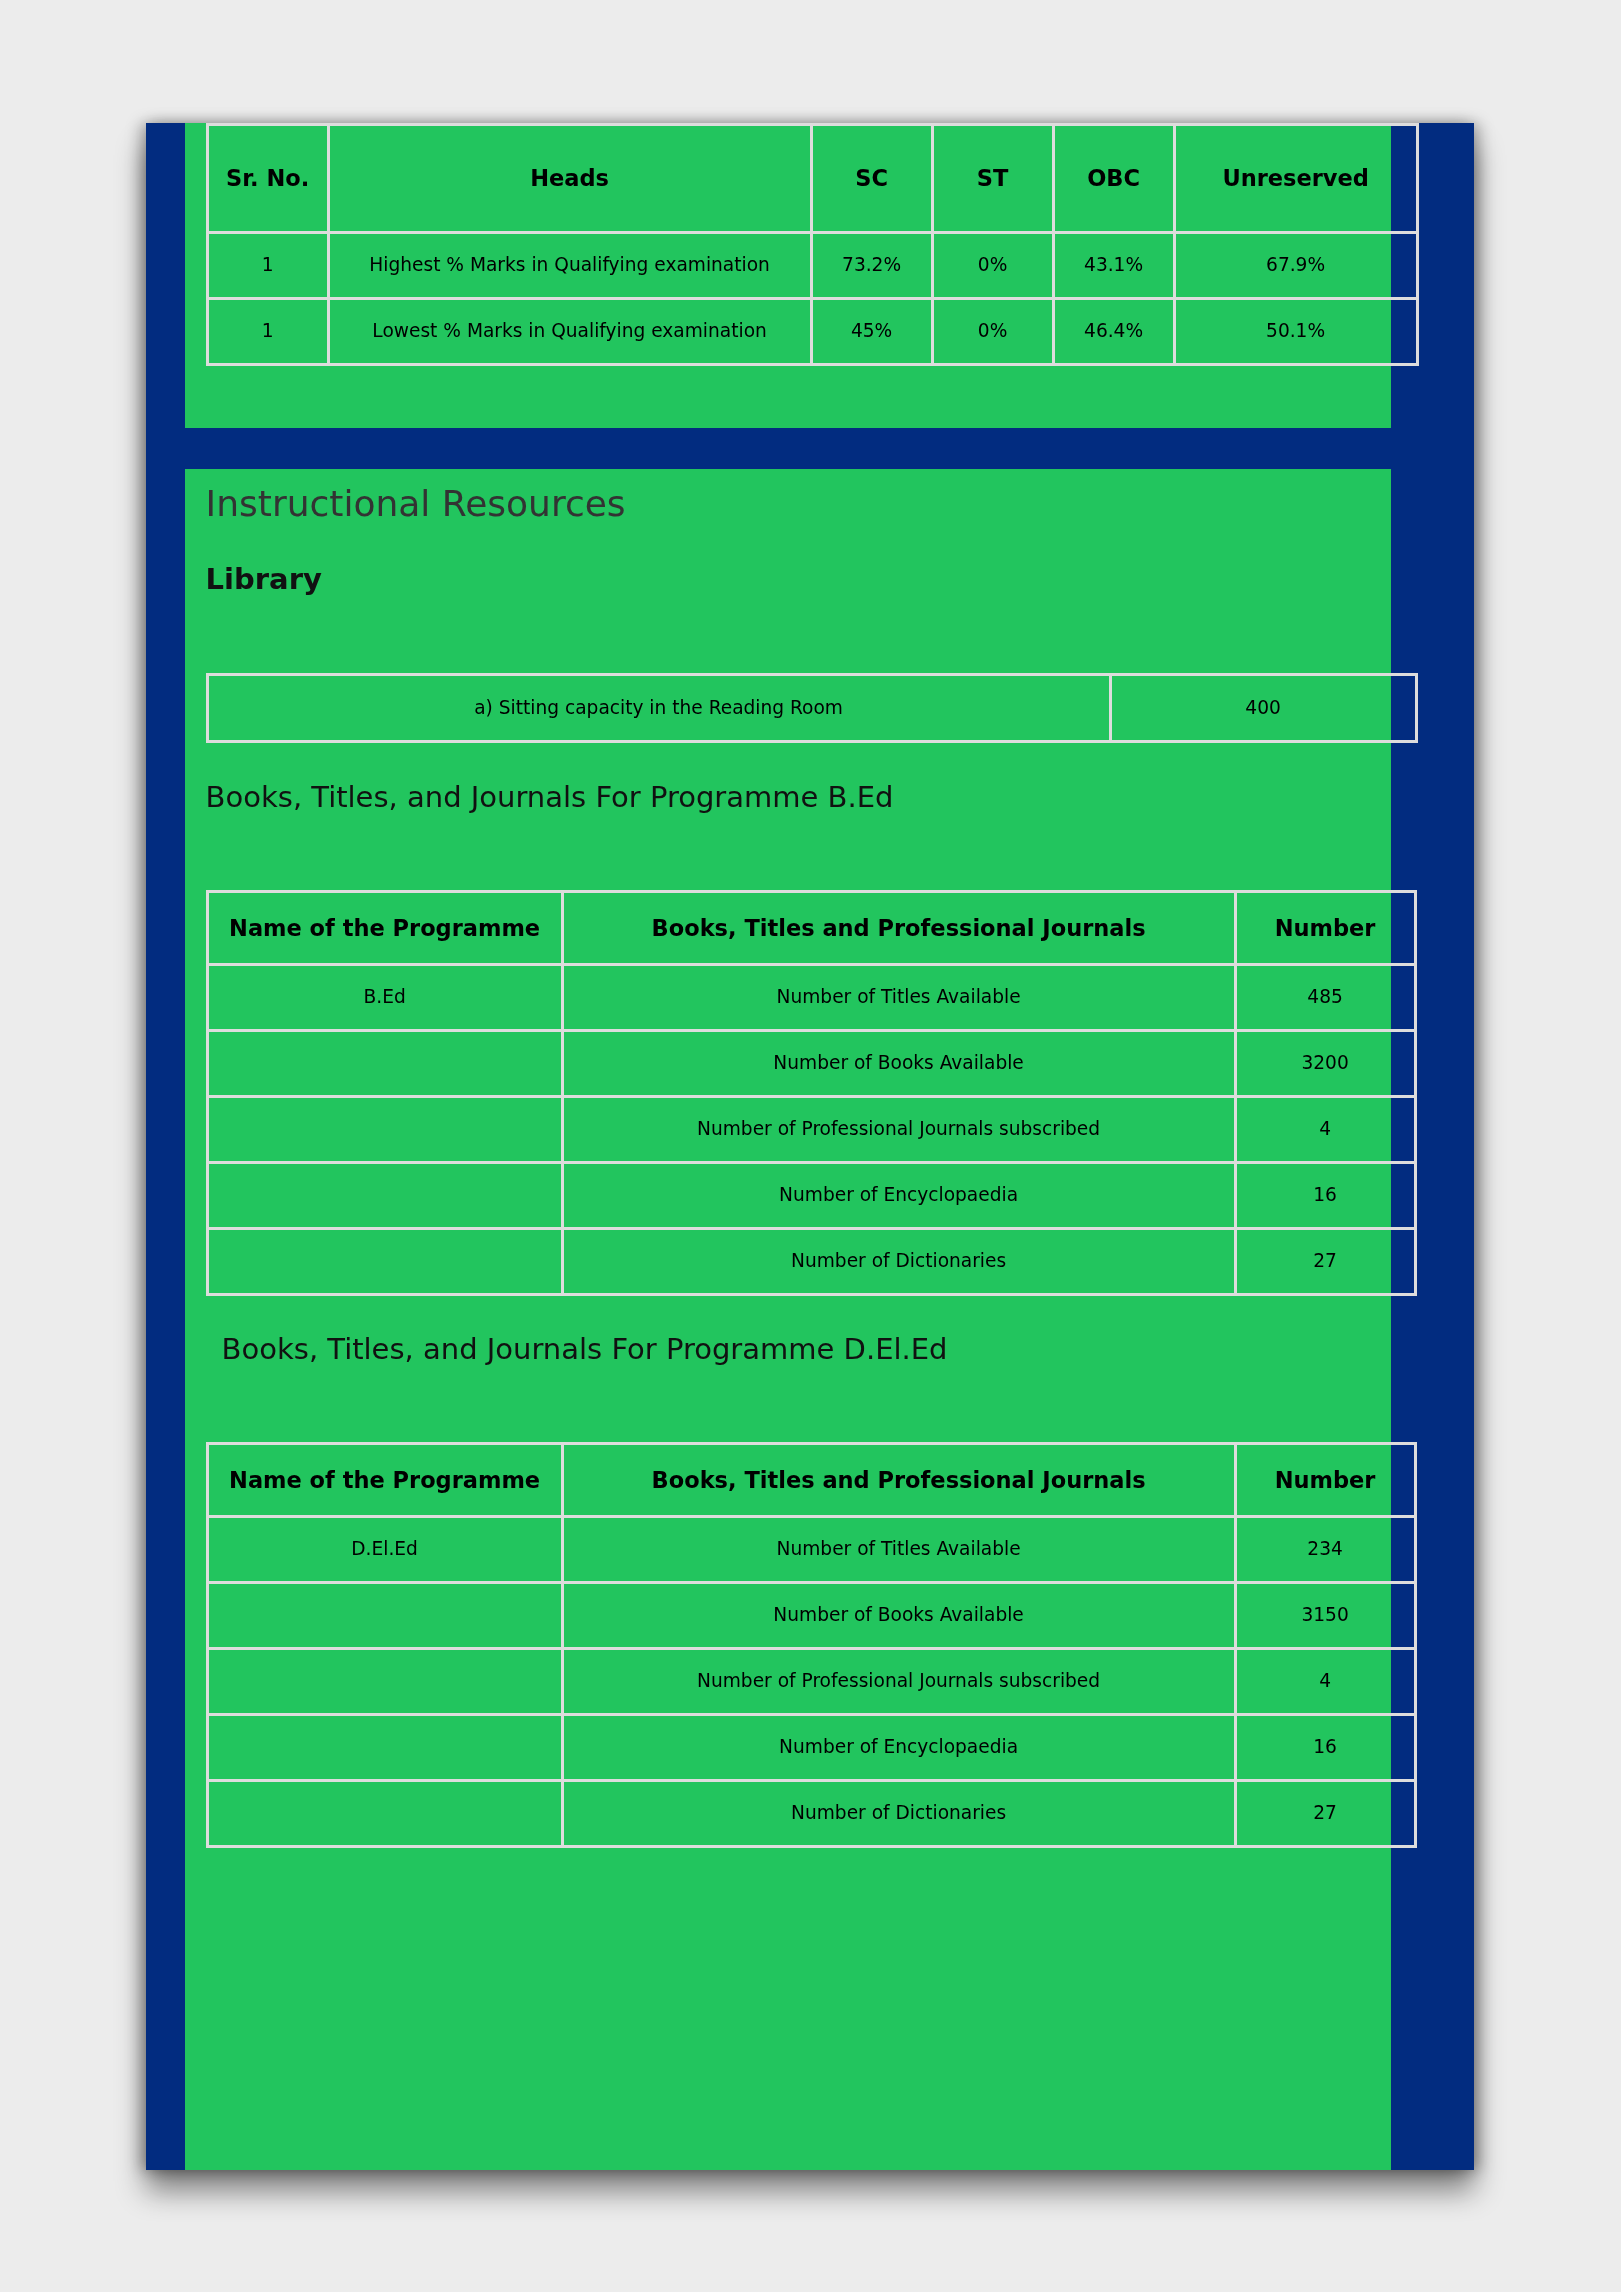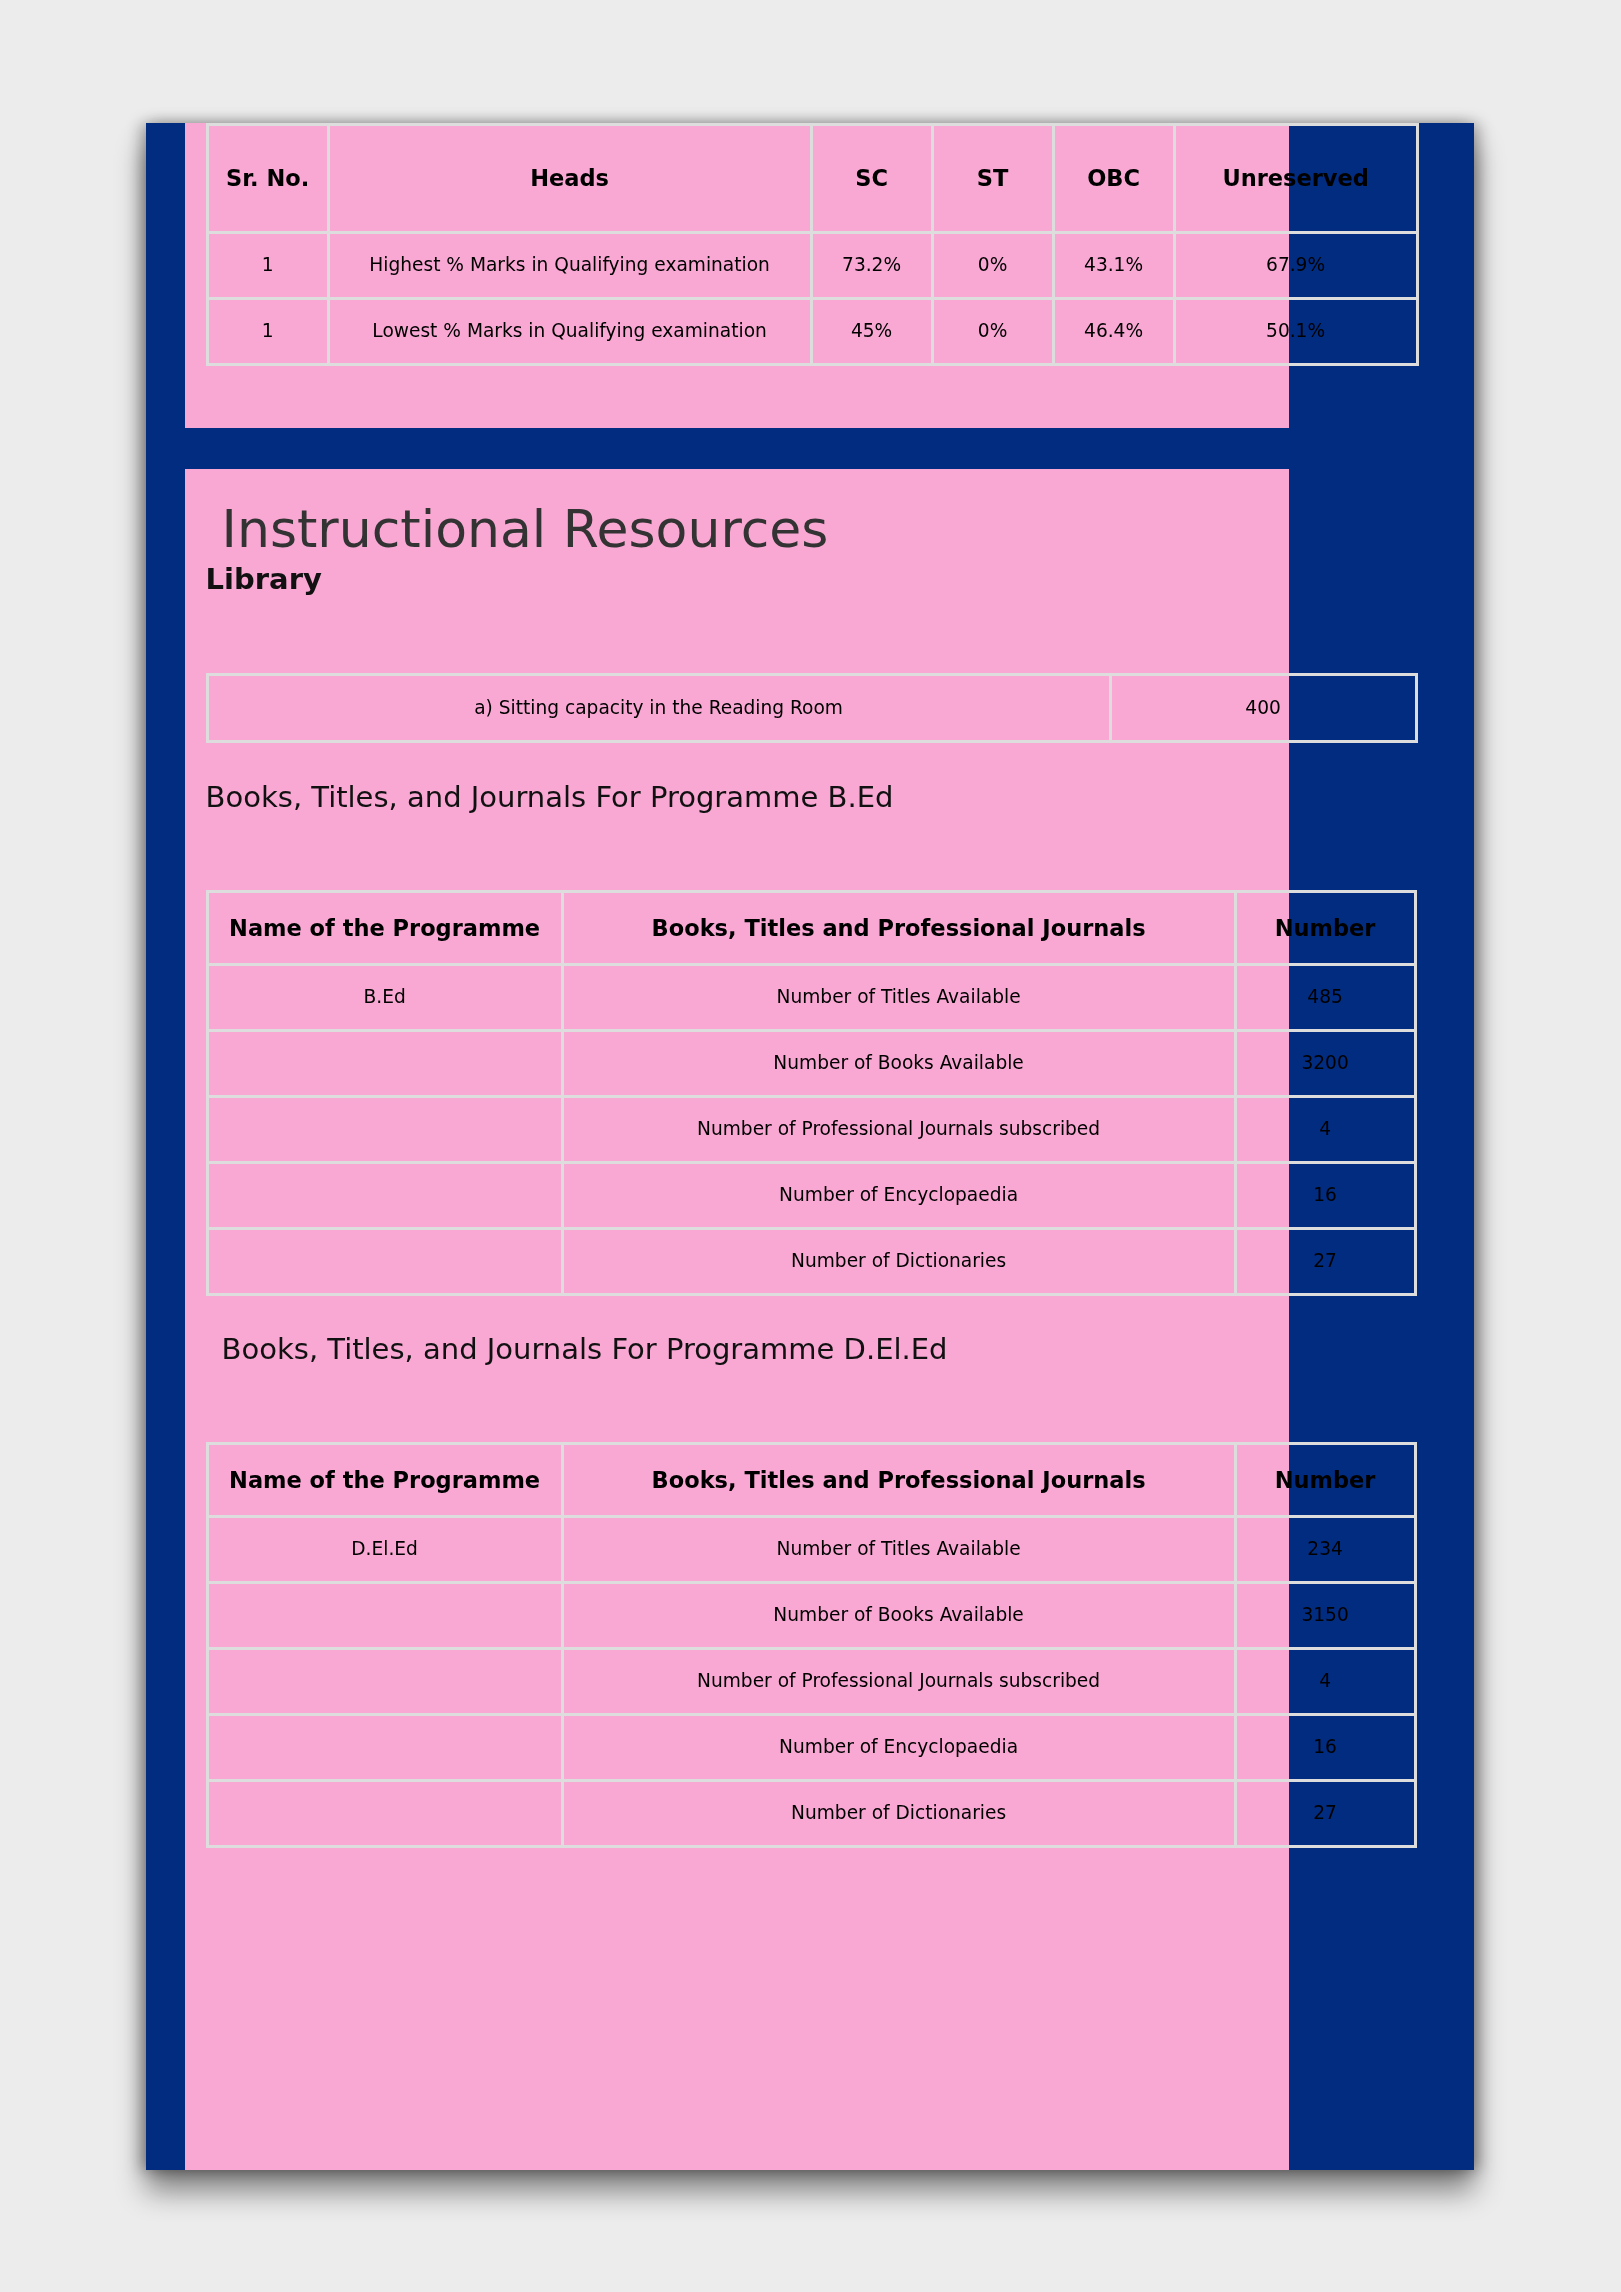--- a/index.html
+++ b/index.html
@@ -5,33 +5,33 @@
   html, body { margin:0; padding:0; }
   body {
     width:1621px; height:2293px; background:#ececec;
     font-family:"DejaVu Sans", sans-serif; color:#000; position:relative; overflow:hidden;
   }
   .frame {
     position:absolute; left:146px; top:123px; width:1328px; height:2047px;
     background:#022c80;
     box-shadow: 0 21.6px 27.4px rgba(0,0,0,0.45), -5.9px 0 13.7px rgba(0,0,0,0.25), 5.9px 0 13.7px rgba(0,0,0,0.25);
   }
-  .panel { position:absolute; left:39px; width:1104px; background:#f9a8d4; }
+  .panel { position:absolute; left:39px; width:1206px; background:#22c55e; }
   .panel.top { top:0; height:305px; }
   .panel.main { top:346px; height:1701px; }
   table.grid {
     position:absolute; left:20.6px; width:1209px; border-collapse:collapse;
     border:3.9px solid #dddddd; table-layout:fixed;
   }
   table.grid td, table.grid th {
     border:3.9px solid #dddddd; text-align:center; vertical-align:middle;
     font-size:18.6px; padding:0 5.9px; line-height:1.45;
   }
   table.grid th { font-weight:bold; font-size:22.5px; }
-  .h-sec { position:absolute; left:20.6px; font-size:52px; color:#333; font-weight:normal; margin:16px; }
+  .h-sec { position:absolute; left:20.6px; font-size:36px; color:#333; font-weight:normal; margin:0; }
   .h-sub { position:absolute; left:20.6px; font-size:29px; color:#111; font-weight:normal; margin:0; line-height:1.38; }
 </style>
 </head>
 <body>
 
 <div class="frame">
 
   <div class="panel top">
     <table class="grid" style="top:0;">
       <colgroup>

